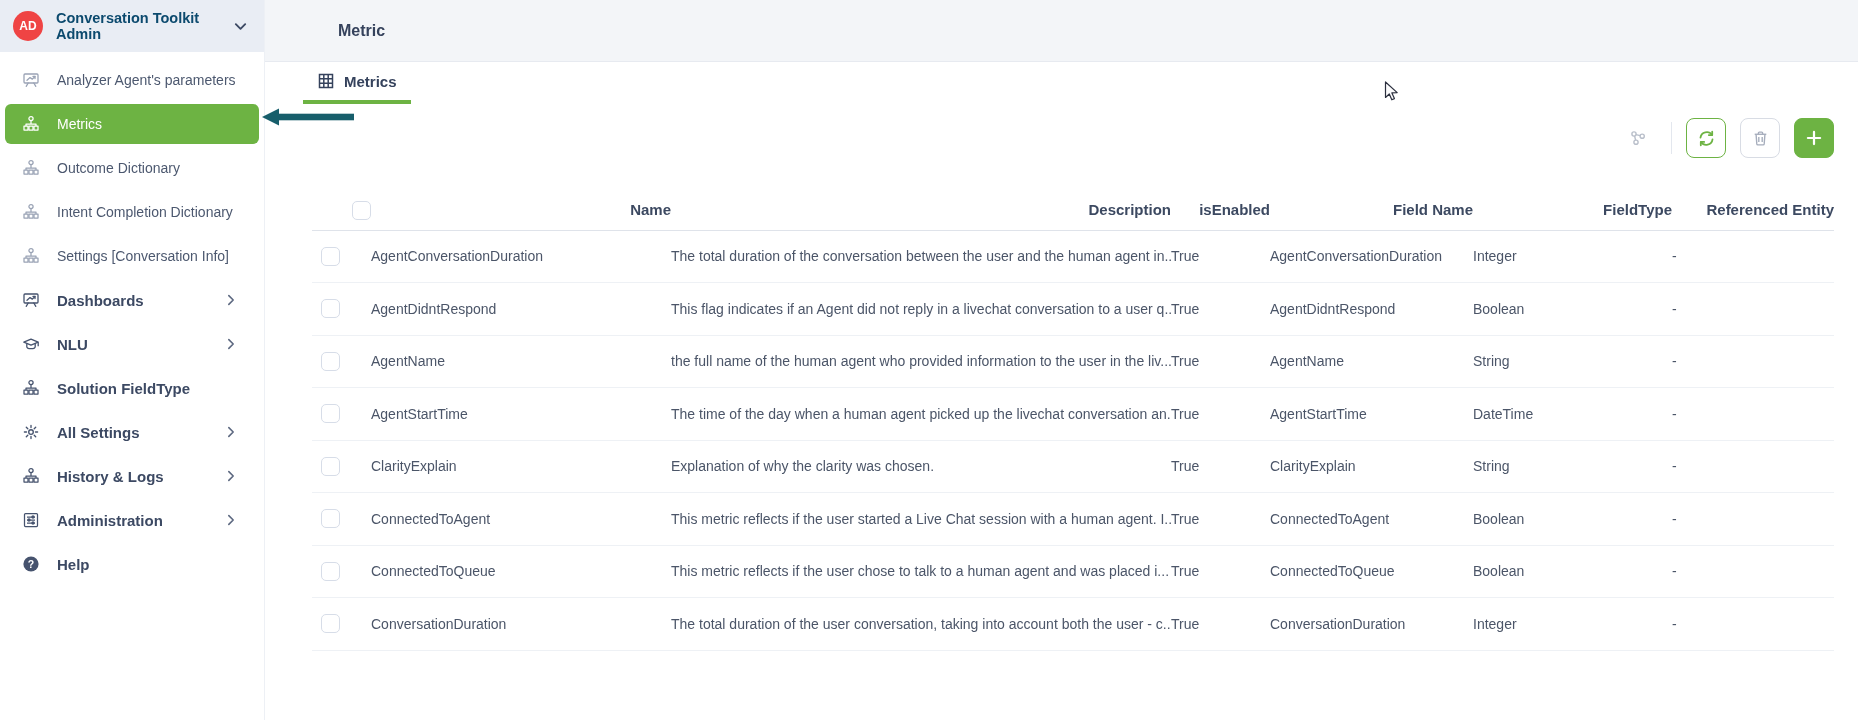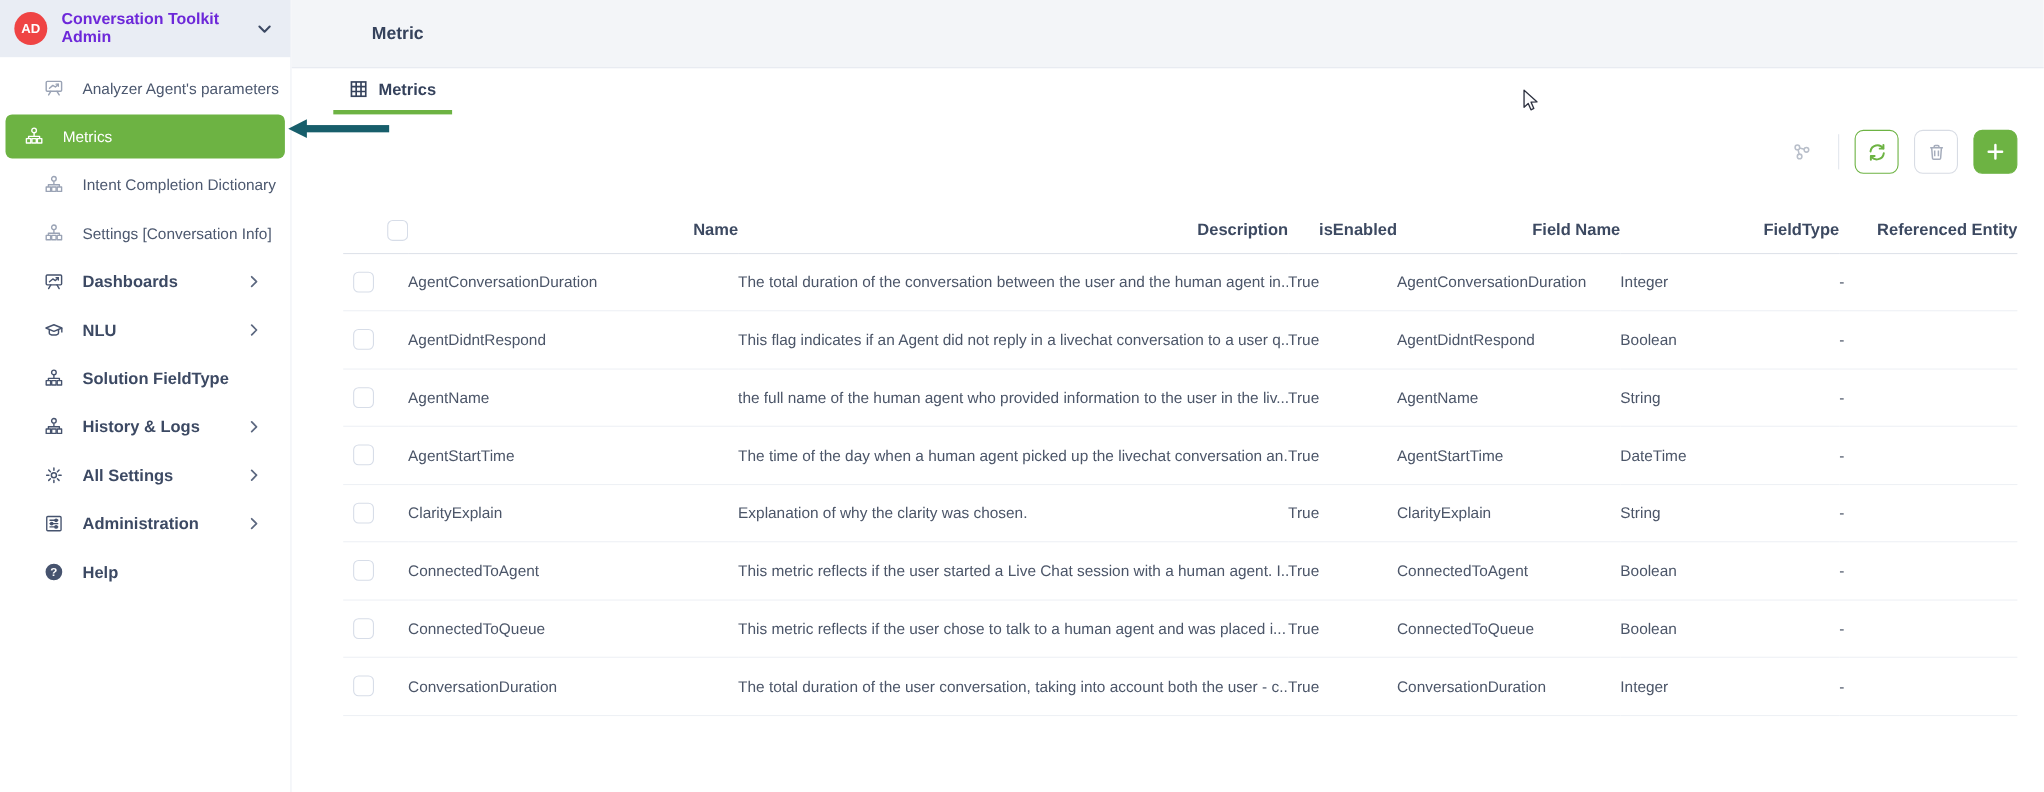--- a/index.html
+++ b/index.html
@@ -9,25 +9,25 @@
   .ic svg { width:100%; height:100%; display:block; }
 
   
   #sidebar { position:absolute; left:0; top:0; width:265px; height:720px;
              background:#fff; border-right:1px solid #edf0f5; z-index:2; }
   #sidebar-header { height:52px; background:#e9edf4; display:flex; align-items:center;
                     padding:0 16px 0 13px; gap:13px; cursor:pointer; }
   #avatar { width:30px; height:30px; border-radius:50%; background:#ef4444; color:#fff;
             font-size:12px; font-weight:bold; display:flex; align-items:center;
             justify-content:center; flex:0 0 auto; }
-  #app-title { flex:1; font-size:14.5px; font-weight:bold; color:#6d28d9; line-height:1.12; }
+  #app-title { flex:1; font-size:14.5px; font-weight:bold; color:#0c4a6e; line-height:1.12; }
   .chev-down { width:15px; height:15px; color:#3c4963; flex:0 0 auto; }
 
   #side-nav { padding-top:6px; }
-  .side-item { height:44px; display:flex; align-items:center; padding-left:40px;
+  .side-item { height:44px; display:flex; align-items:center; padding-left:22px;
                color:#4c586f; font-size:14px; cursor:pointer; position:relative; }
   .side-item .side-ic { width:18px; height:18px; color:#9aa3b5; flex:0 0 auto; }
   .side-item .side-label { margin-left:17px; white-space:nowrap; }
   .side-item.bold { font-size:15px; font-weight:bold; color:#3c4963; }
   .side-item.bold .side-ic { color:#46536e; }
   .side-item.sel { background:#6db343; color:#fff; border-radius:6px; margin:2px 5px;
                    height:40px; padding-left:17px; }
   .side-item.sel .side-ic { color:#fff; }
   .side-item .chev { width:14px; height:14px; margin-left:auto; margin-right:26px; color:#5c6880; }
 
@@ -120,20 +120,32 @@
       <div class="side-item">
     <span class="ic side-ic">
           <svg viewBox="0 0 18 18" fill="none" stroke="currentColor" stroke-width="1.25" stroke-linejoin="round">
             <circle cx="9" cy="3.6" r="2.1"></circle>
             <path d="M9 5.7V9M4 11V9h10v2"></path>
             <rect x="2" y="11" width="4" height="4"></rect>
             <rect x="7" y="11" width="4" height="4"></rect>
             <rect x="12" y="11" width="4" height="4"></rect>
           </svg>
         </span>
+    <span class="side-label">Outcome Dictionary</span>
+  </div>
+      <div class="side-item">
+    <span class="ic side-ic">
+          <svg viewBox="0 0 18 18" fill="none" stroke="currentColor" stroke-width="1.25" stroke-linejoin="round">
+            <circle cx="9" cy="3.6" r="2.1"></circle>
+            <path d="M9 5.7V9M4 11V9h10v2"></path>
+            <rect x="2" y="11" width="4" height="4"></rect>
+            <rect x="7" y="11" width="4" height="4"></rect>
+            <rect x="12" y="11" width="4" height="4"></rect>
+          </svg>
+        </span>
     <span class="side-label">Intent Completion Dictionary</span>
   </div>
       <div class="side-item">
     <span class="ic side-ic">
           <svg viewBox="0 0 18 18" fill="none" stroke="currentColor" stroke-width="1.25" stroke-linejoin="round">
             <circle cx="9" cy="3.6" r="2.1"></circle>
             <path d="M9 5.7V9M4 11V9h10v2"></path>
             <rect x="2" y="11" width="4" height="4"></rect>
             <rect x="7" y="11" width="4" height="4"></rect>
             <rect x="12" y="11" width="4" height="4"></rect>
@@ -179,43 +191,43 @@
             <path d="M9 5.7V9M4 11V9h10v2"></path>
             <rect x="2" y="11" width="4" height="4"></rect>
             <rect x="7" y="11" width="4" height="4"></rect>
             <rect x="12" y="11" width="4" height="4"></rect>
           </svg>
         </span>
     <span class="side-label">Solution FieldType</span>
   </div>
       <div class="side-item bold">
     <span class="ic side-ic">
-          <svg viewBox="0 0 18 18" fill="none" stroke="currentColor" stroke-width="1.25" stroke-linejoin="round">
-            <circle cx="9" cy="3.6" r="2.1"></circle>
-            <path d="M9 5.7V9M4 11V9h10v2"></path>
-            <rect x="2" y="11" width="4" height="4"></rect>
-            <rect x="7" y="11" width="4" height="4"></rect>
-            <rect x="12" y="11" width="4" height="4"></rect>
-          </svg>
-        </span>
-    <span class="side-label">History &amp; Logs</span>
+          <svg viewBox="0 0 18 18" fill="none" stroke="currentColor" stroke-width="1.35" stroke-linecap="round">
+            <circle cx="9" cy="9" r="2.3"></circle>
+            <path d="M9 2.4v2.1M9 13.5v2.1M2.4 9h2.1M13.5 9h2.1M4.3 4.3l1.5 1.5M12.2 12.2l1.5 1.5M13.7 4.3l-1.5 1.5M5.8 12.2l-1.5 1.5"></path>
+          </svg>
+        </span>
+    <span class="side-label">All Settings</span>
   <span class="ic chev">
           <svg viewBox="0 0 16 16" fill="none" stroke="currentColor" stroke-width="1.8" stroke-linecap="round" stroke-linejoin="round">
             <path d="M5.5 3l5 5-5 5"></path>
           </svg>
         </span>
       </div>
       <div class="side-item bold">
     <span class="ic side-ic">
-          <svg viewBox="0 0 18 18" fill="none" stroke="currentColor" stroke-width="1.35" stroke-linecap="round">
-            <circle cx="9" cy="9" r="2.3"></circle>
-            <path d="M9 2.4v2.1M9 13.5v2.1M2.4 9h2.1M13.5 9h2.1M4.3 4.3l1.5 1.5M12.2 12.2l1.5 1.5M13.7 4.3l-1.5 1.5M5.8 12.2l-1.5 1.5"></path>
-          </svg>
-        </span>
-    <span class="side-label">All Settings</span>
+          <svg viewBox="0 0 18 18" fill="none" stroke="currentColor" stroke-width="1.25" stroke-linejoin="round">
+            <circle cx="9" cy="3.6" r="2.1"></circle>
+            <path d="M9 5.7V9M4 11V9h10v2"></path>
+            <rect x="2" y="11" width="4" height="4"></rect>
+            <rect x="7" y="11" width="4" height="4"></rect>
+            <rect x="12" y="11" width="4" height="4"></rect>
+          </svg>
+        </span>
+    <span class="side-label">History &amp; Logs</span>
   <span class="ic chev">
           <svg viewBox="0 0 16 16" fill="none" stroke="currentColor" stroke-width="1.8" stroke-linecap="round" stroke-linejoin="round">
             <path d="M5.5 3l5 5-5 5"></path>
           </svg>
         </span>
       </div>
       <div class="side-item bold">
     <span class="ic side-ic">
           <svg viewBox="0 0 18 18" fill="none" stroke="currentColor" stroke-width="1.25">
             <rect x="2.5" y="2.5" width="13" height="13" rx="1"></rect>

